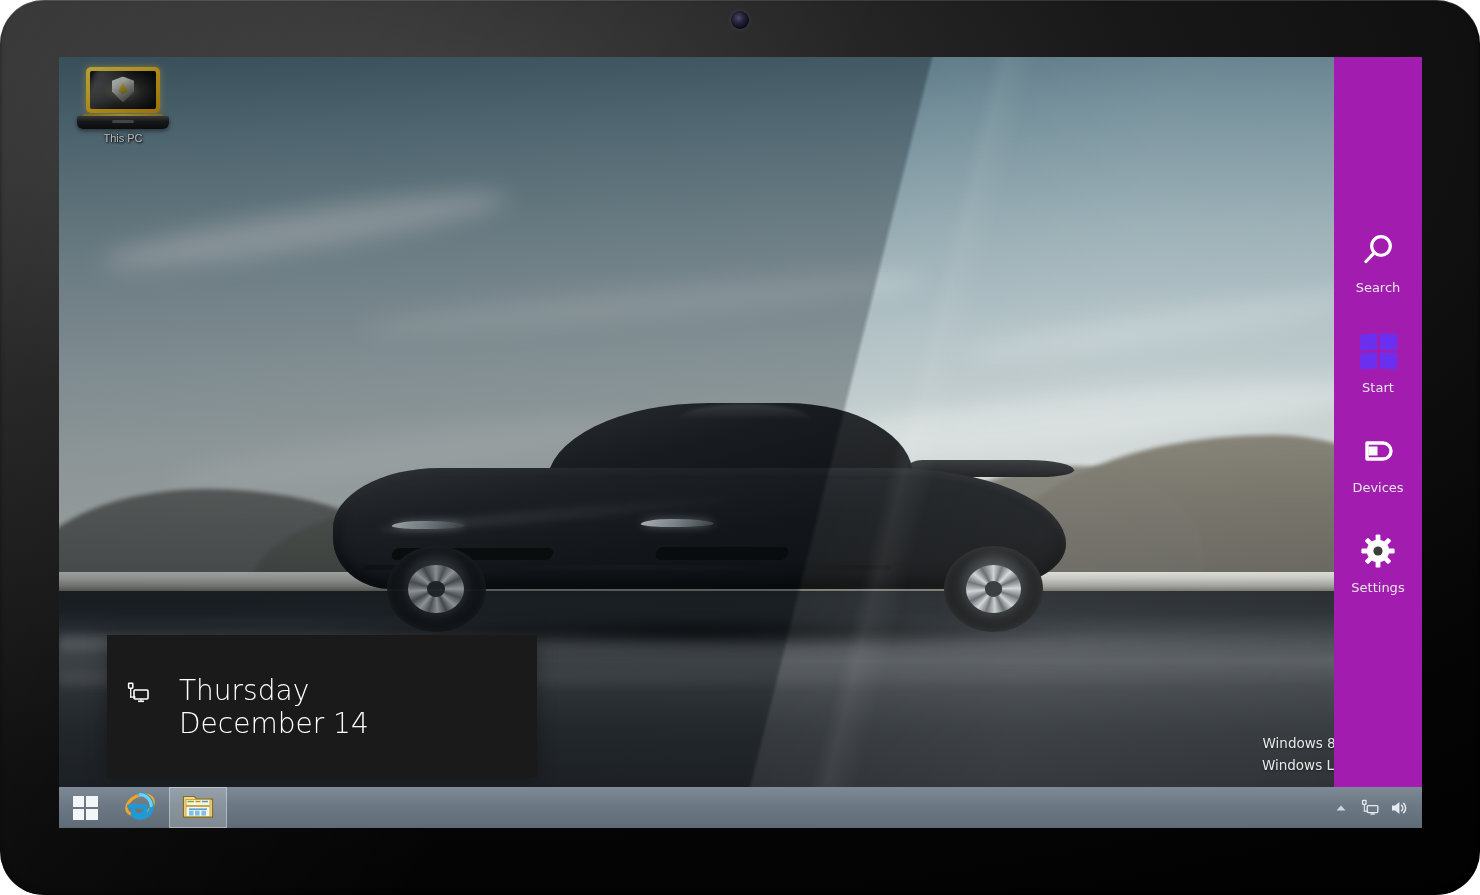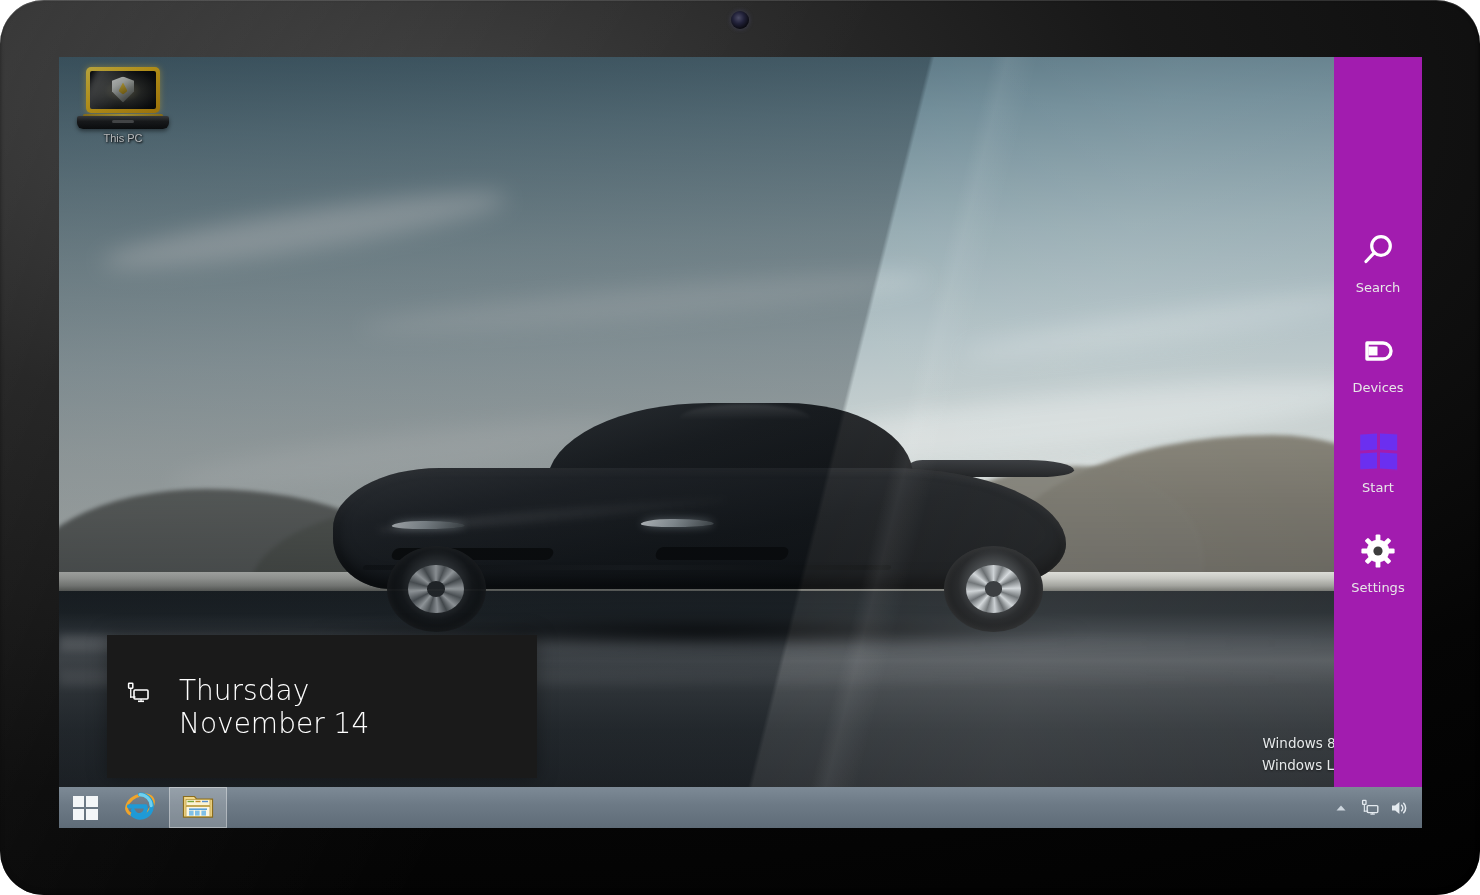--- a/index.html
+++ b/index.html
@@ -270,21 +270,21 @@
           <rect x="9" y="10" width="14" height="9" rx="1" fill="none" stroke="#ffffff" stroke-width="1.6"></rect>
           <rect x="13" y="20.5" width="6" height="1.6" fill="#ffffff"></rect>
           <rect x="15.4" y="19" width="1.3" height="1.8" fill="#ffffff"></rect>
           <rect x="3.6" y="3.2" width="4.2" height="5" rx="0.6" fill="none" stroke="#ffffff" stroke-width="1.5"></rect>
           <rect x="5.1" y="8.2" width="1.3" height="9.5" fill="#ffffff"></rect>
           <rect x="5.1" y="16.4" width="5.4" height="1.3" fill="#ffffff"></rect>
         </svg>
       </div>
       <div id="clock-date">
         <div id="clock-day">Thursday</div>
-        <div id="clock-md">November 14</div>
+        <div id="clock-md">December 14</div>
       </div>
     </div>
 
     <div id="watermark">
       <div>Windows 8.1 Enterpris</div>
       <div>Windows License valid</div>
     </div>
 
     <div id="charms">
       <div id="charms-inner">
@@ -292,41 +292,41 @@
         <div class="charm">
           <div class="glyph">
             <svg width="40" height="40" viewBox="0 0 40 40">
               <circle cx="23" cy="15" r="9.3" fill="none" stroke="#ffffff" stroke-width="3.2"></circle>
               <line x1="16.4" y1="21.6" x2="8" y2="30.5" stroke="#ffffff" stroke-width="3.2" stroke-linecap="round"></line>
             </svg>
           </div>
           <div class="clabel">Search</div>
         </div>
 
-
-        <div class="charm">
-          <div class="glyph">
-            <svg width="40" height="40" viewBox="0 0 40 40">
-              <path d="M9 12 h16 a8 8 0 0 1 0 16 H9 z" fill="none" stroke="#ffffff" stroke-width="3.4" stroke-linejoin="round"></path>
-              <rect x="10.5" y="15.5" width="9" height="9" fill="#ffffff"></rect>
-            </svg>
-          </div>
-          <div class="clabel">Devices</div>
-        </div>
 
         <div class="charm">
           <div class="glyph">
             <div class="win-logo">
                 <i></i>
                 <i></i>
                 <i></i>
                 <i></i>
               </div>
           </div>
           <div class="clabel">Start</div>
+        </div>
+
+        <div class="charm">
+          <div class="glyph">
+            <svg width="40" height="40" viewBox="0 0 40 40">
+              <path d="M9 12 h16 a8 8 0 0 1 0 16 H9 z" fill="none" stroke="#ffffff" stroke-width="3.4" stroke-linejoin="round"></path>
+              <rect x="10.5" y="15.5" width="9" height="9" fill="#ffffff"></rect>
+            </svg>
+          </div>
+          <div class="clabel">Devices</div>
         </div>
 
         <div class="charm">
           <div class="glyph">
             <svg width="40" height="40" viewBox="0 0 40 40">
               <g fill="#ffffff">
                 <circle cx="20" cy="20" r="11.2"></circle>
                 <g>
                   <rect x="17.6" y="3.4" width="4.8" height="6.6" rx="1.2"></rect>
                   <rect x="17.6" y="30" width="4.8" height="6.6" rx="1.2"></rect>

